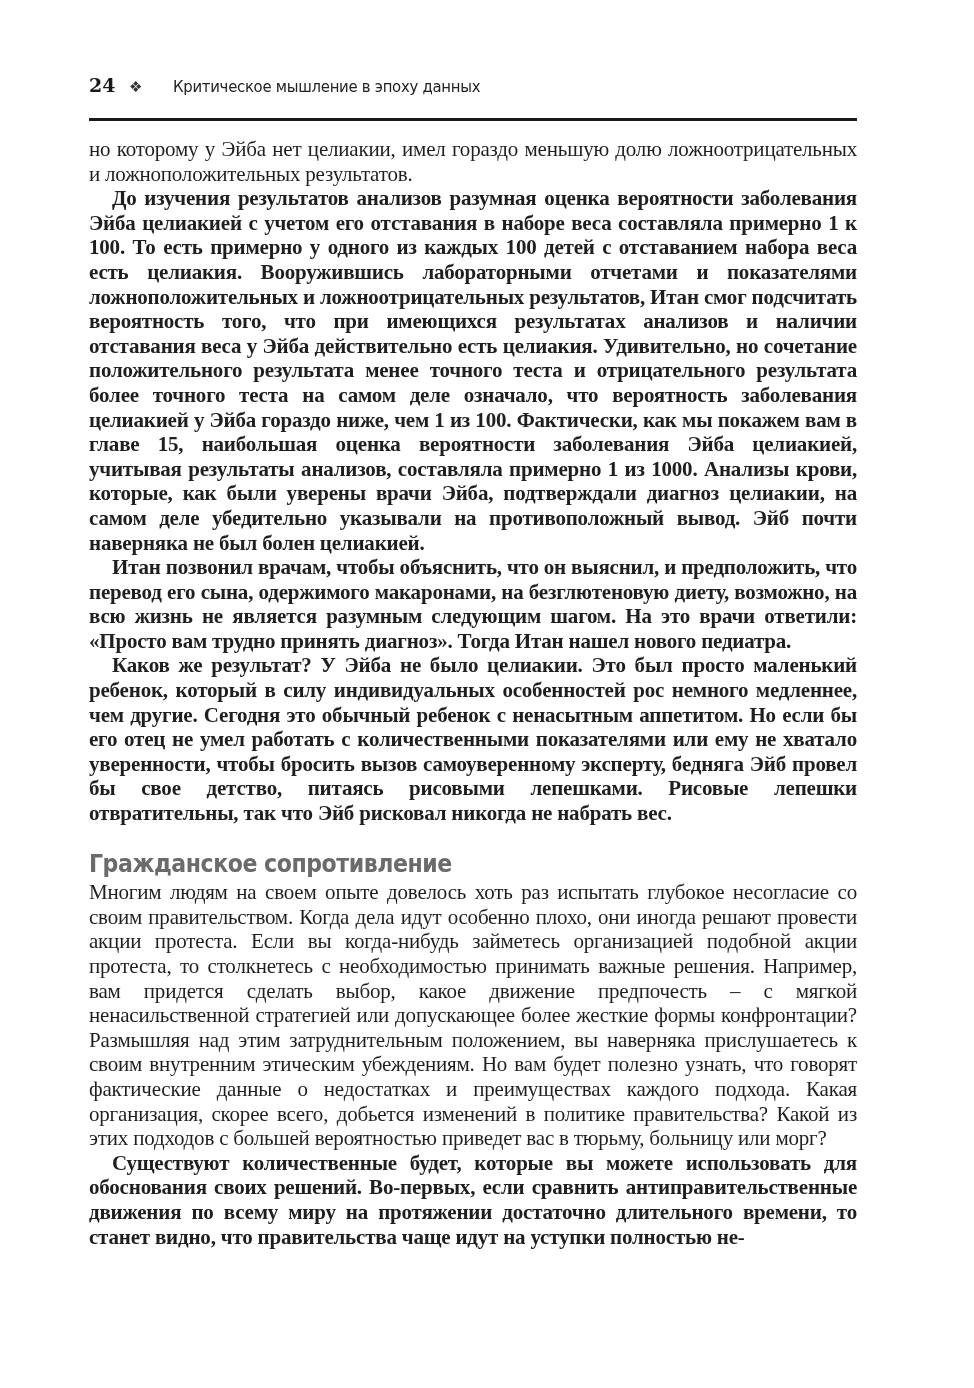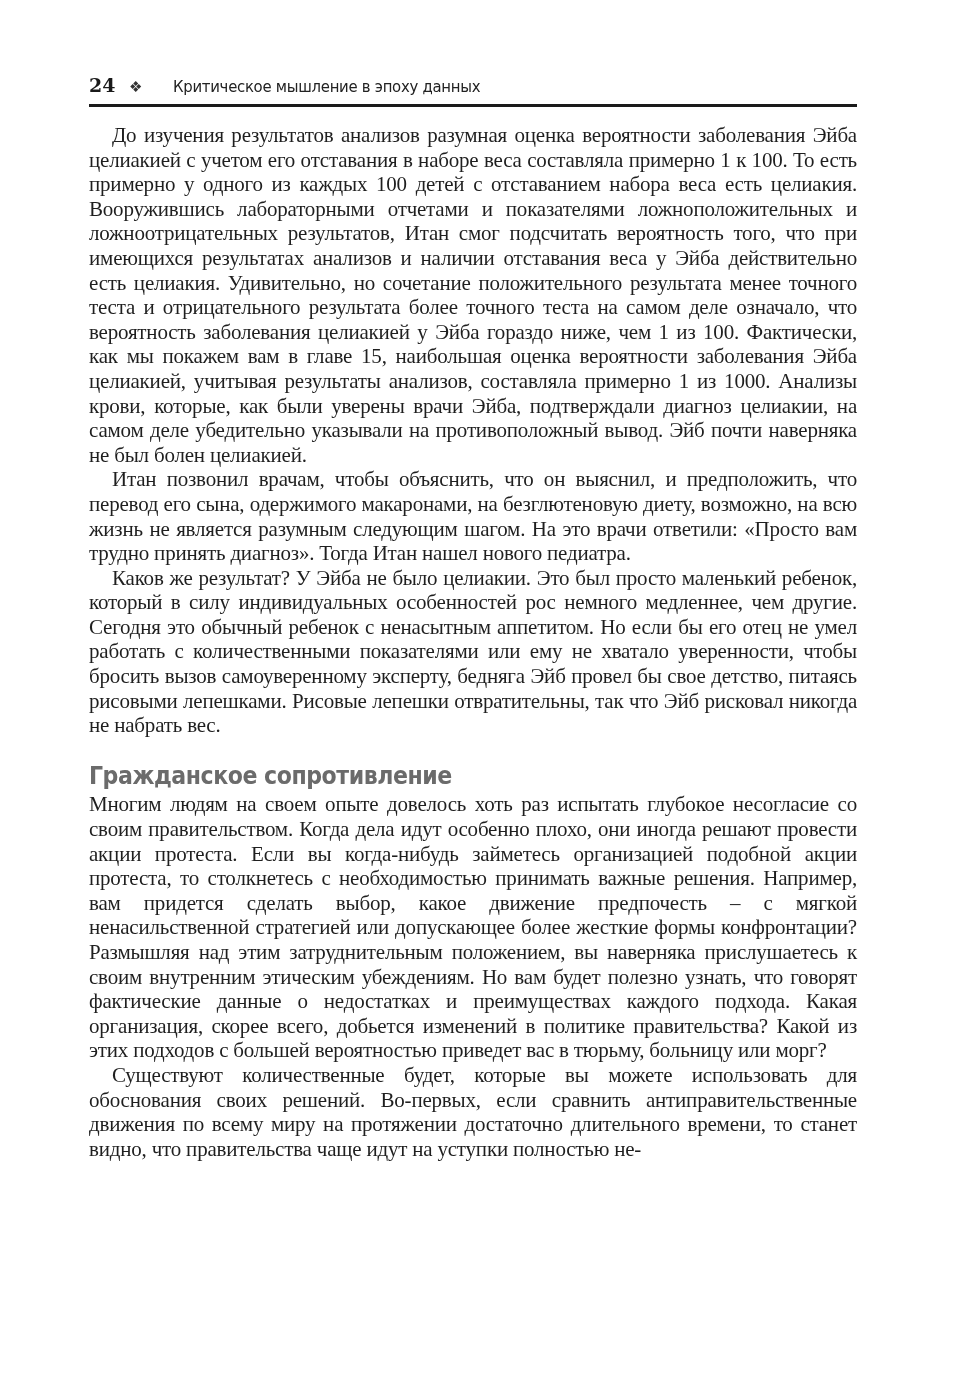--- a/index.html
+++ b/index.html
@@ -1,50 +1,51 @@
 <!DOCTYPE html>
 <html><head>
   <meta charset="utf-8">
   <style>
     html, body { margin: 0; padding: 0; background: #ffffff; }
     body { width: 974px; height: 1388px; position: relative; overflow: hidden; }
     .page { position: absolute; left: 89px; top: 74px; width: 768px; }
     .running-head {
       display: flex; align-items: baseline; height: 28px;
-      border-bottom: 3px solid #1a1a1a; padding-bottom: 2px;
+      border-bottom: 3px solid #1a1a1a; padding-bottom: 16px;
     }
     .page-number {
       font-family: "DejaVu Serif", serif; font-weight: bold; font-size: 19px; color: #1a1a1a;
       width: 40px;
     }
     .ornament { font-family: "DejaVu Sans", sans-serif; font-size: 15px; color: #333; width: 44px; }
     .running-title { font-family: "DejaVu Sans", sans-serif; font-size: 16px; color: #222; letter-spacing: -0.3px; transform: scaleX(0.93); transform-origin: left; }
     .body-text {
       font-family: "Liberation Serif", serif; font-size: 21px; line-height: 24.6px;
       color: #1f1f1f; text-align: justify; margin: 0; letter-spacing: -0.2px;
     }
     .content { margin-top: 16px; }
     .p { margin: 0; text-indent: 0; }
-    .p.indent { text-indent: 23px; }
+    .p.indent { text-indent: 23px; font-weight: bold; }
     .section-heading {
       font-family: "DejaVu Sans", sans-serif; font-weight: bold; font-size: 24px;
       color: #6b6b6b; margin: 26px 0 4px 0; letter-spacing: -0.5px; transform: scaleX(0.92); transform-origin: left;
     }
   </style>
 </head>
 <body>
 
 <div class="page">
   <div class="running-head">
     <span class="page-number">24</span>
     <span class="ornament">❖</span>
     <span class="running-title">Критическое мышление в эпоху данных</span>
   </div>
 
   <div class="content body-text">
+    <p class="p">но которому у Эйба нет целиакии, имел гораздо меньшую долю ложноотрицательных и ложноположительных результатов.</p>
     <p class="p indent">До изучения результатов анализов разумная оценка вероятности заболевания Эйба целиакией с учетом его отставания в наборе веса составляла примерно 1 к 100. То есть примерно у одного из каждых 100 детей с отставанием набора веса есть целиакия. Вооружившись лабораторными отчетами и показателями ложноположительных и ложноотрицательных результатов, Итан смог подсчитать вероятность того, что при имеющихся результатах анализов и наличии отставания веса у Эйба действительно есть целиакия. Удивительно, но сочетание положительного результата менее точного теста и отрицательного результата более точного теста на самом деле означало, что вероятность заболевания целиакией у Эйба гораздо ниже, чем 1 из 100. Фактически, как мы покажем вам в главе 15, наибольшая оценка вероятности заболевания Эйба целиакией, учитывая результаты анализов, составляла примерно 1 из 1000. Анализы крови, которые, как были уверены врачи Эйба, подтверждали диагноз целиакии, на самом деле убедительно указывали на противоположный вывод. Эйб почти наверняка не был болен целиакией.</p>
     <p class="p indent">Итан позвонил врачам, чтобы объяснить, что он выяснил, и предположить, что перевод его сына, одержимого макаронами, на безглютеновую диету, возможно, на всю жизнь не является разумным следующим шагом. На это врачи ответили: «Просто вам трудно принять диагноз». Тогда Итан нашел нового педиатра.</p>
     <p class="p indent">Каков же результат? У Эйба не было целиакии. Это был просто маленький ребенок, который в силу индивидуальных особенностей рос немного медленнее, чем другие. Сегодня это обычный ребенок с ненасытным аппетитом. Но если бы его отец не умел работать с количественными показателями или ему не хватало уверенности, чтобы бросить вызов самоуверенному эксперту, бедняга Эйб провел бы свое детство, питаясь рисовыми лепешками. Рисовые лепешки отвратительны, так что Эйб рисковал никогда не набрать вес.</p>
 
     <h2 class="section-heading">Гражданское сопротивление</h2>
 
     <p class="p">Многим людям на своем опыте довелось хоть раз испытать глубокое несогласие со своим правительством. Когда дела идут особенно плохо, они иногда решают провести акции протеста. Если вы когда-нибудь займетесь организацией подобной акции протеста, то столкнетесь с необходимостью принимать важные решения. Например, вам придется сделать выбор, какое движение предпочесть – с мягкой ненасильственной стратегией или допускающее более жесткие формы конфронтации? Размышляя над этим затруднительным положением, вы наверняка прислушаетесь к своим внутренним этическим убеждениям. Но вам будет полезно узнать, что говорят фактические данные о недостатках и преимуществах каждого подхода. Какая организация, скорее всего, добьется изменений в политике правительства? Какой из этих подходов с большей вероятностью приведет вас в тюрьму, больницу или морг?</p>
     <p class="p indent">Существуют количественные будет, которые вы можете использовать для обоснования своих решений. Во-первых, если сравнить антиправительственные движения по всему миру на протяжении достаточно длительного времени, то станет видно, что правительства чаще идут на уступки полностью не-</p>
   </div>
 </div>

